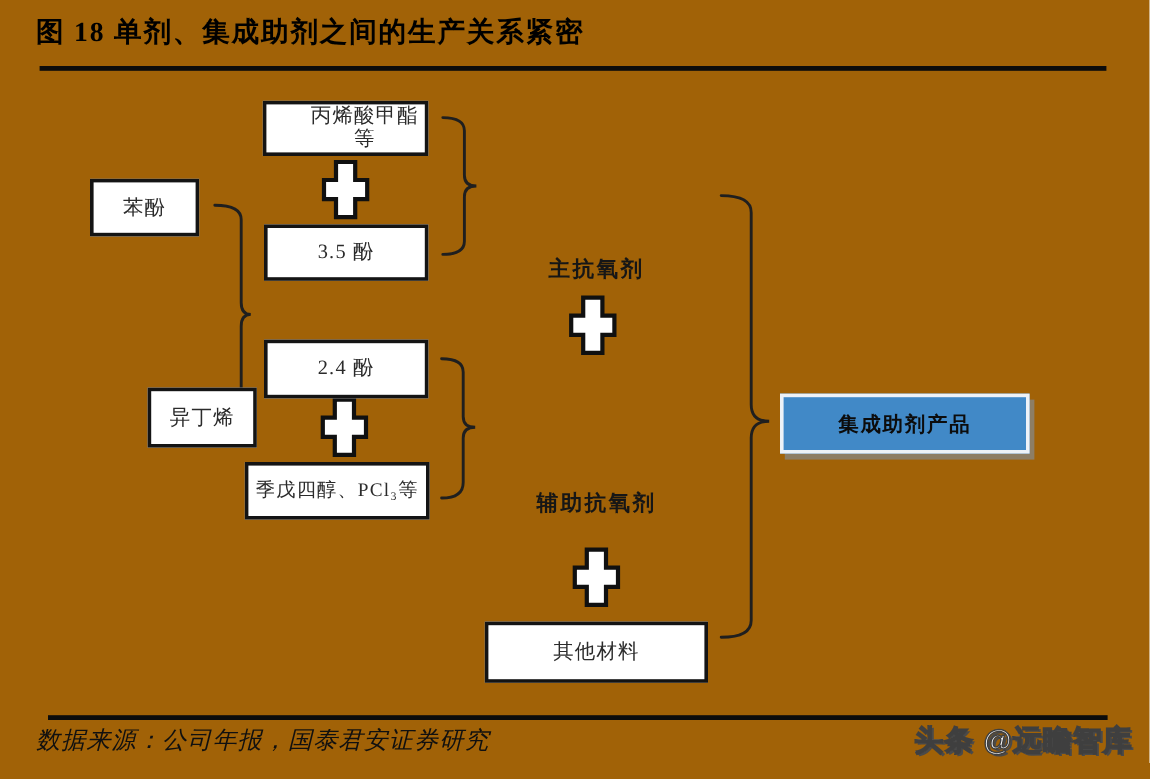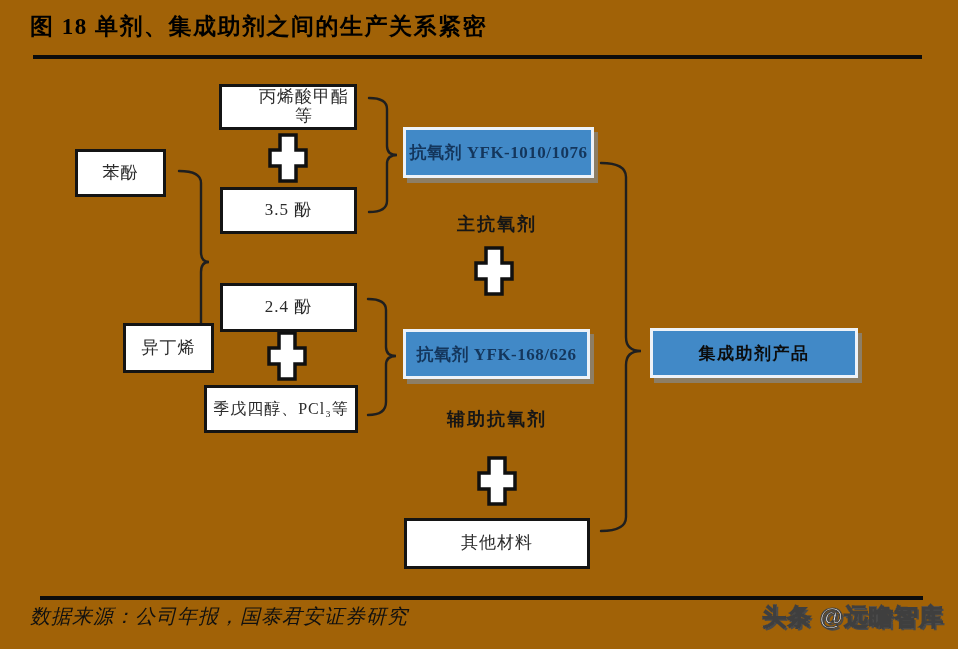--- a/index.html
+++ b/index.html
@@ -66,22 +66,20 @@
   </svg>
 
   <div class="wbox" style="left:219px; top:84px; width:138px; height:46px;padding-left:32px;">丙烯酸甲酯等</div>
   <div class="wbox" style="left:75px; top:149px; width:91px; height:48px;">苯酚</div>
   <div class="wbox" style="left:220px; top:187px; width:137px; height:47px;">3.5 酚</div>
   <div class="wbox" style="left:220px; top:283px; width:137px; height:49px;">2.4 酚</div>
   <div class="wbox" style="left:75px; top:323px; width:91px; height:50px;margin-left:48px;">异丁烯</div>
   <div class="wbox" style="left:204px; top:385px; width:154px; height:48px; font-size:16px;">季戊四醇、PCl₃等</div>
   <div class="wbox" style="left:404px; top:518px; width:186px; height:51px;">其他材料</div>
 
-  <div class="bbox" style="left:403px; top:127px; width:191px; height:51px;">抗氧剂 YFK-1010/1076</div>
-  <div class="bbox" style="left:403px; top:329px; width:187px; height:50px;">抗氧剂 YFK-168/626</div>
   <div class="bbox product" style="left:650px; top:328px; width:208px; height:50px;">集成助剂产品</div>
 
   <div class="lbl" style="left:437px; top:212px; width:120px;">主抗氧剂</div>
   <div class="lbl" style="left:427px; top:407px; width:140px;">辅助抗氧剂</div>
 
   <div class="rule bottom"></div>
   <div class="source-note">数据来源：公司年报，国泰君安证券研究</div>
   <div class="watermark">头条 @远瞻智库</div>
 
 </div>

